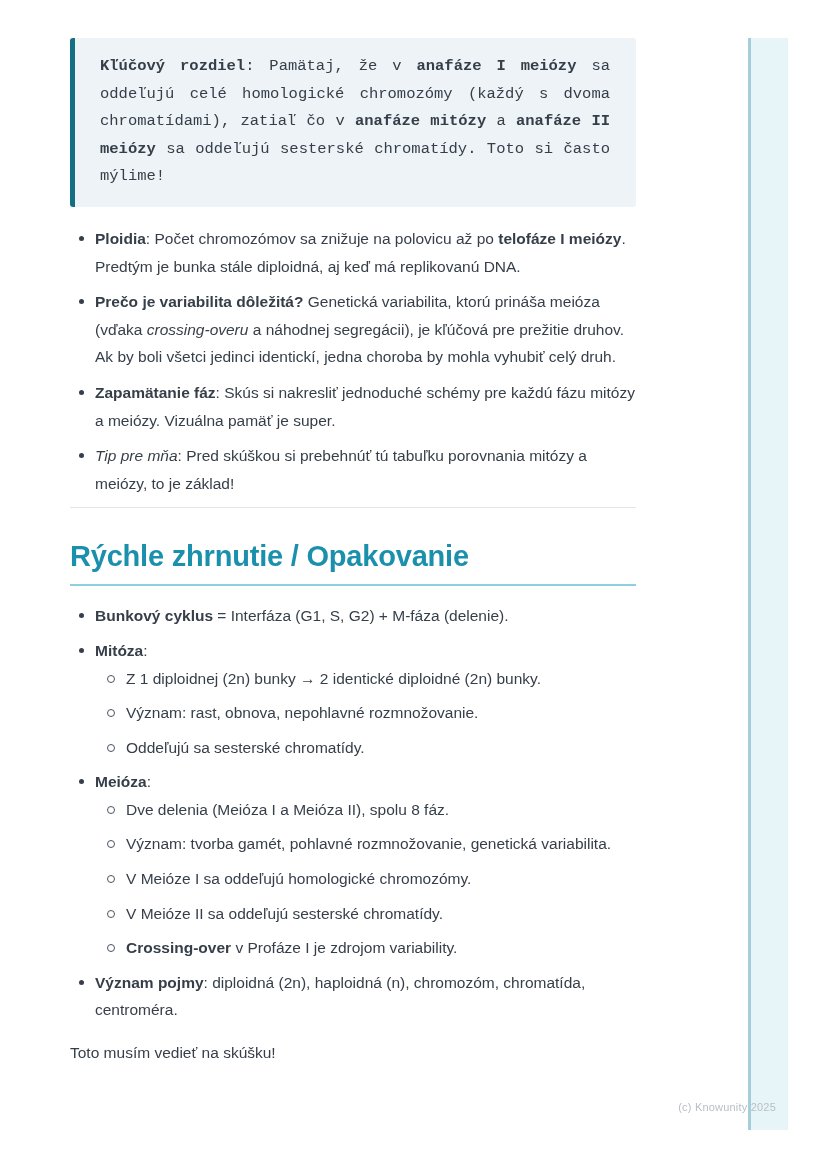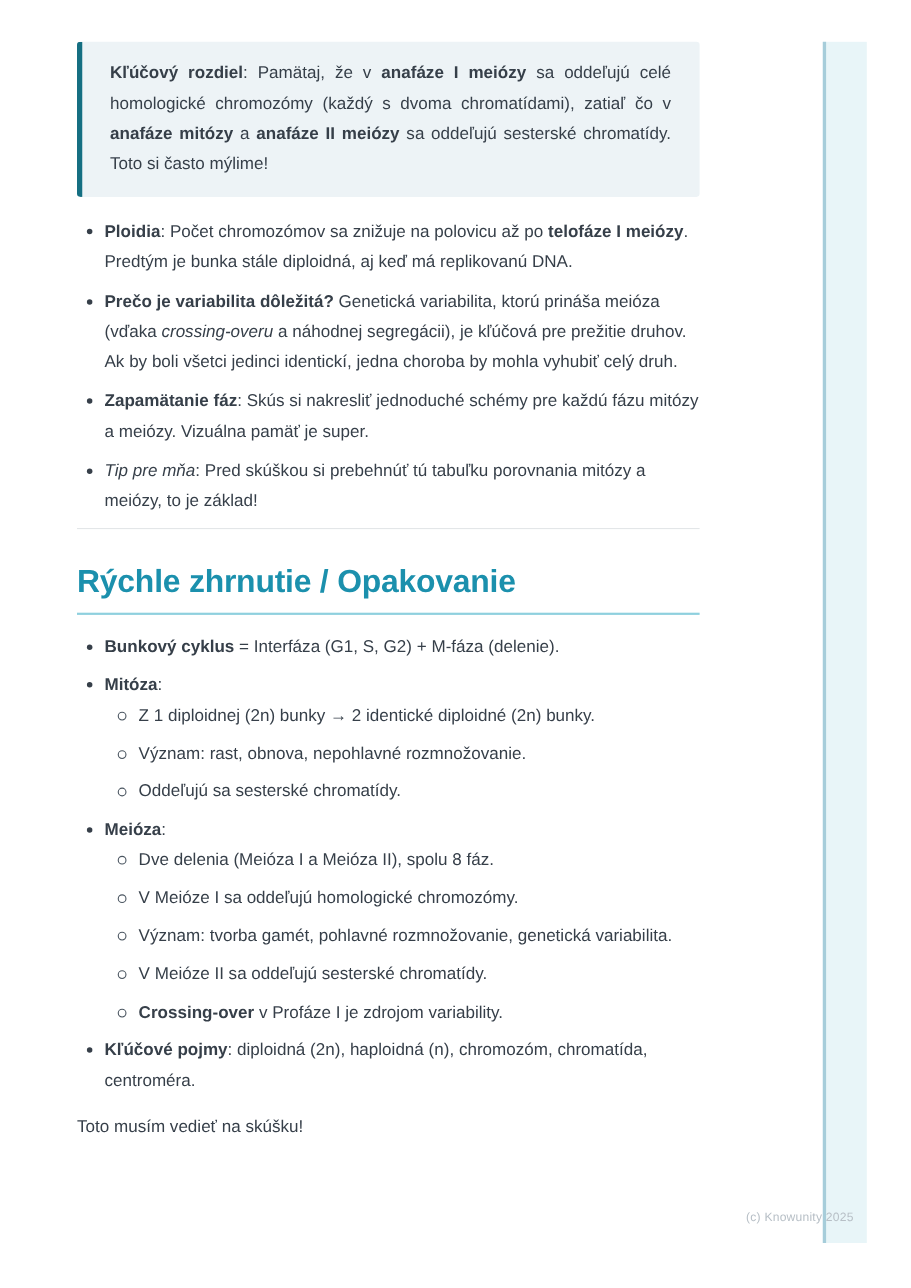--- a/index.html
+++ b/index.html
@@ -20,21 +20,21 @@
     font-family:"Liberation Sans", sans-serif;
   }
   .content{position:absolute;left:70px;top:38px;width:566px;}
 
   .callout{
     background:var(--callout-bg);
     border-left:5px solid var(--accent-teal);
     border-radius:3px;
     padding:15px 26px 16px 25px;
   }
-  .callout-text{margin:0;font-size:15.5px;line-height:27.6px;text-align:justify;}
+  .callout-text{margin:0;font-size:15.5px;line-height:27.6px;text-align:justify;font-family:Liberation Mono, monospace;}
 
   .b{font-weight:bold;}
   .i{font-style:italic;}
 
   ul.notes{list-style:none;margin:18px 0 0;padding:0;font-size:15.5px;line-height:27.6px;}
   ul.notes>li{display:flex;margin:0 0 8px;}
   .dot{flex:none;width:5px;height:5px;border-radius:50%;background:currentColor;margin:11px 11px 0 9px;}
   .txt{flex:1;}
 
   .divider{border:none;border-top:1px solid var(--divider);margin:10px 0 0;}
@@ -151,47 +151,47 @@
         <ul class="sub">
           <li>
             <div class="li-row">
               <span class="ring"></span>
               <span class="txt"><span class="">Dve delenia (Meióza I a Meióza II), spolu 8 fáz.</span></span>
             </div>
           </li>
           <li>
             <div class="li-row">
               <span class="ring"></span>
-              <span class="txt"><span class="">V Meióze I sa oddeľujú homologické chromozómy.</span></span>
+              <span class="txt"><span class="">Význam: tvorba gamét, pohlavné rozmnožovanie, genetická variabilita.</span></span>
             </div>
           </li>
           <li>
             <div class="li-row">
               <span class="ring"></span>
-              <span class="txt"><span class="">Význam: tvorba gamét, pohlavné rozmnožovanie, genetická variabilita.</span></span>
+              <span class="txt"><span class="">V Meióze I sa oddeľujú homologické chromozómy.</span></span>
             </div>
           </li>
           <li>
             <div class="li-row">
               <span class="ring"></span>
               <span class="txt"><span class="">V Meióze II sa oddeľujú sesterské chromatídy.</span></span>
             </div>
           </li>
           <li>
             <div class="li-row">
               <span class="ring"></span>
               <span class="txt"><span class="b ">Crossing-over</span><span class=""> v Profáze I je zdrojom variability.</span></span>
             </div>
           </li>
         </ul>
       </li>
       <li>
         <div class="li-row">
           <span class="dot"></span>
-          <span class="txt"><span class="b ">Kľúčové pojmy</span><span class="">: diploidná (2n), haploidná (n), chromozóm, chromatída, centroméra.</span></span>
+          <span class="txt"><span class="b ">Význam pojmy</span><span class="">: diploidná (2n), haploidná (n), chromozóm, chromatída, centroméra.</span></span>
         </div>
       </li>
     </ul>
 
   <p class="footer-note">Toto musím vedieť na skúšku!</p>
 </main>
 
 <div class="copyright">(c) Knowunity 2025</div>
 
 </body></html>

